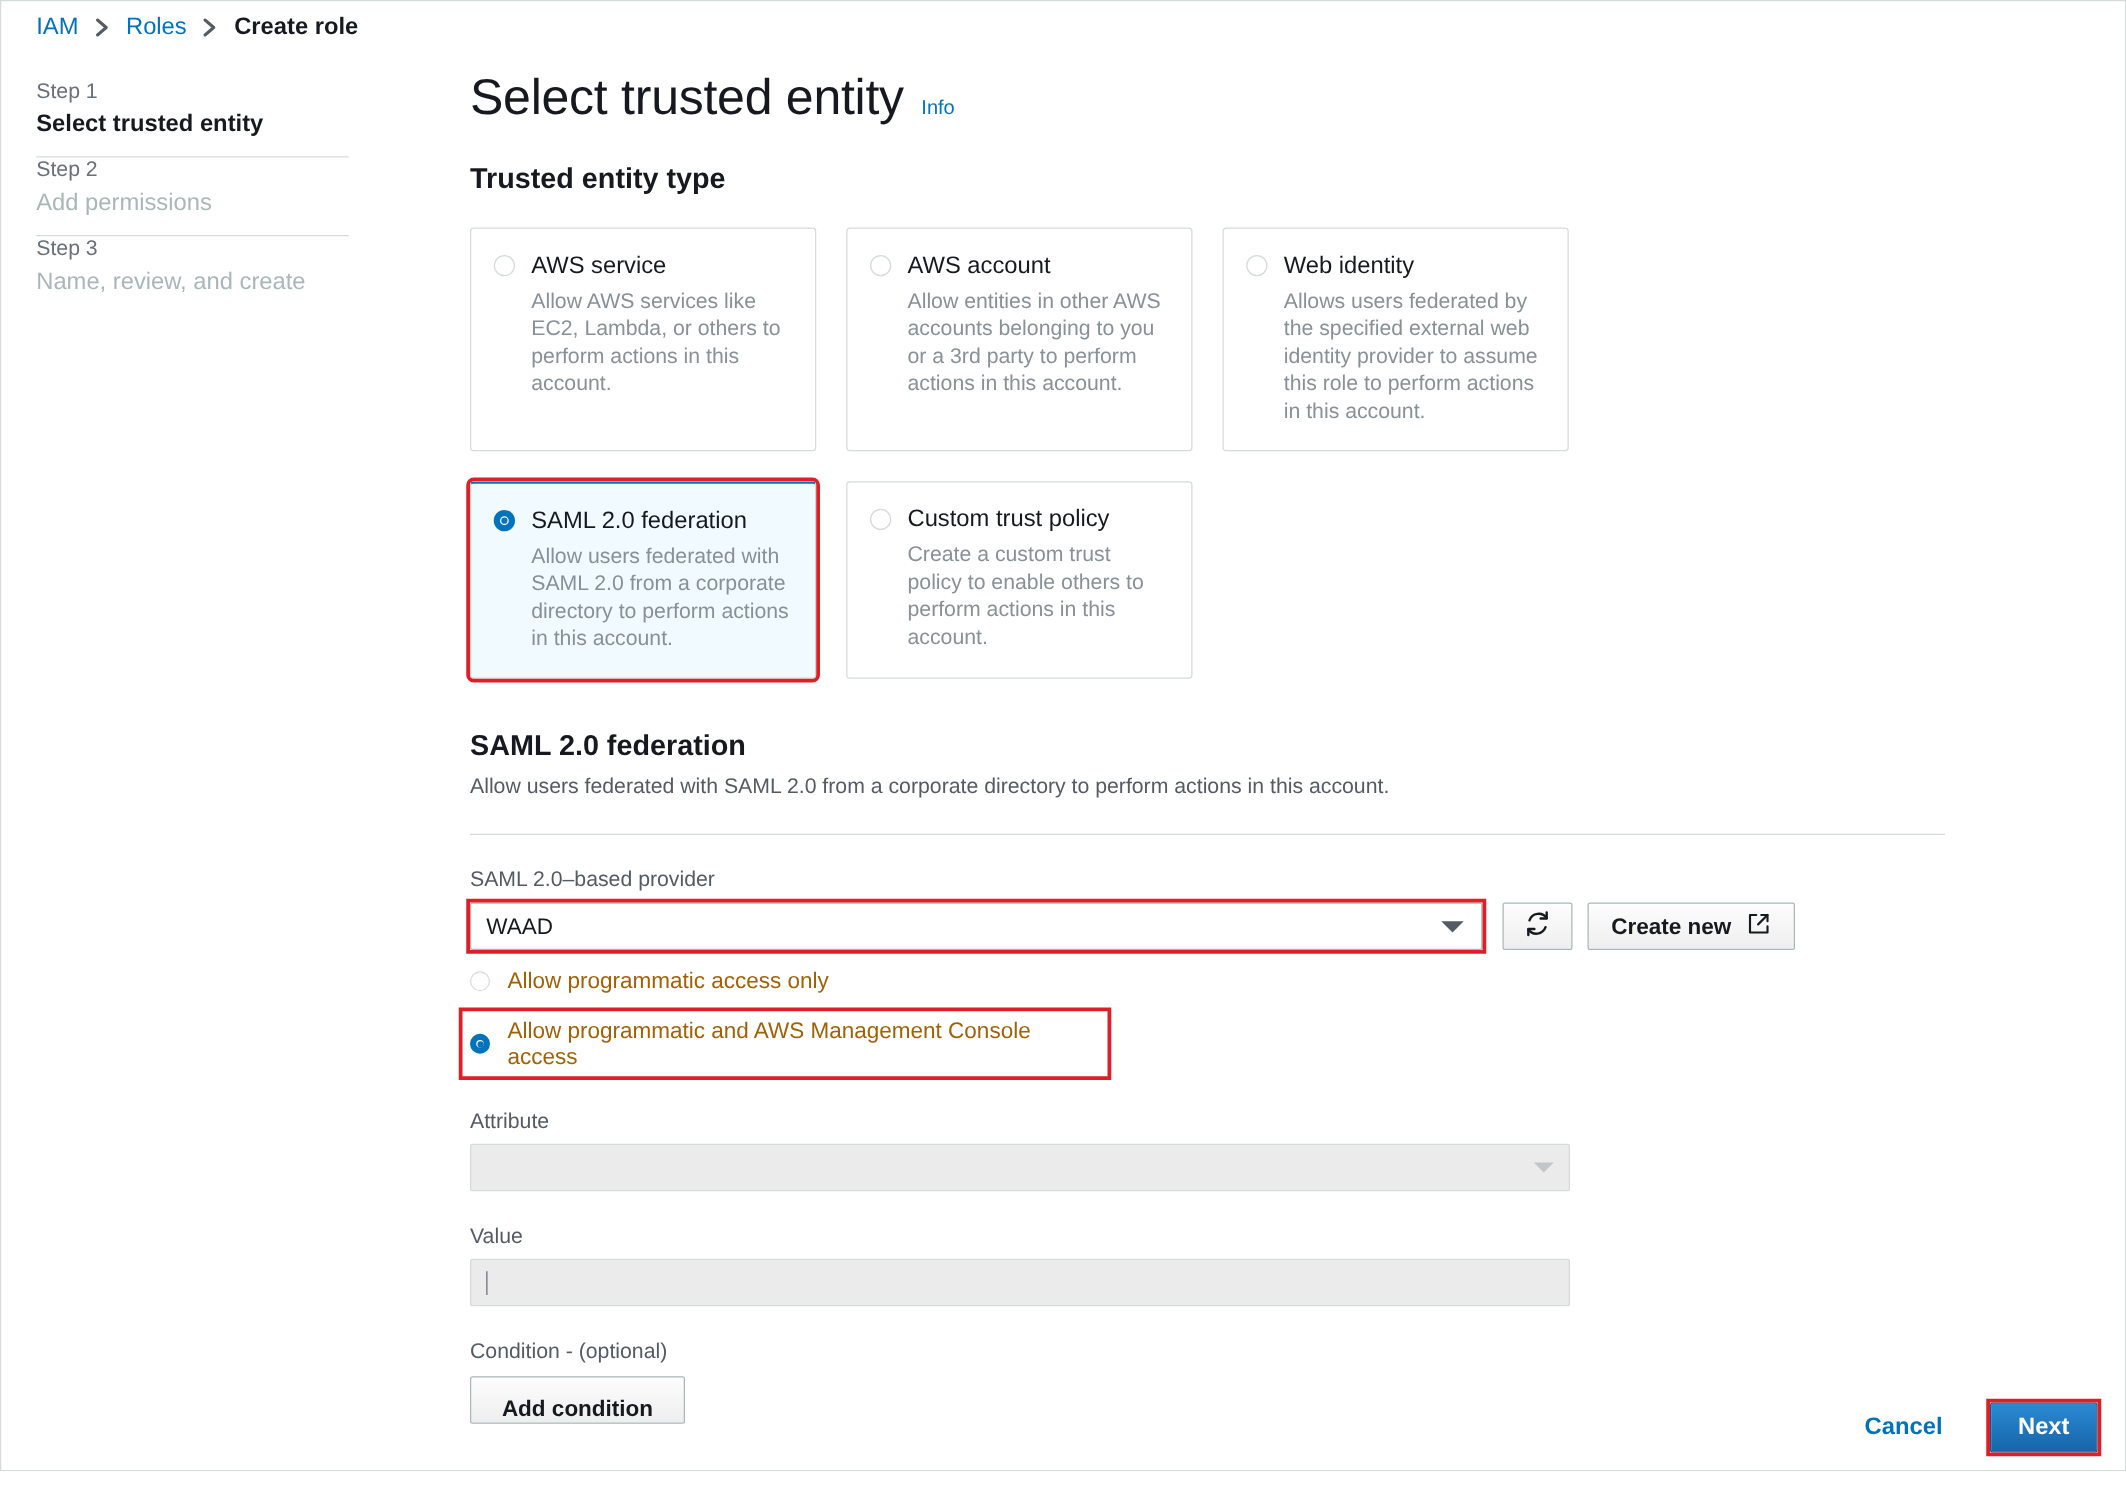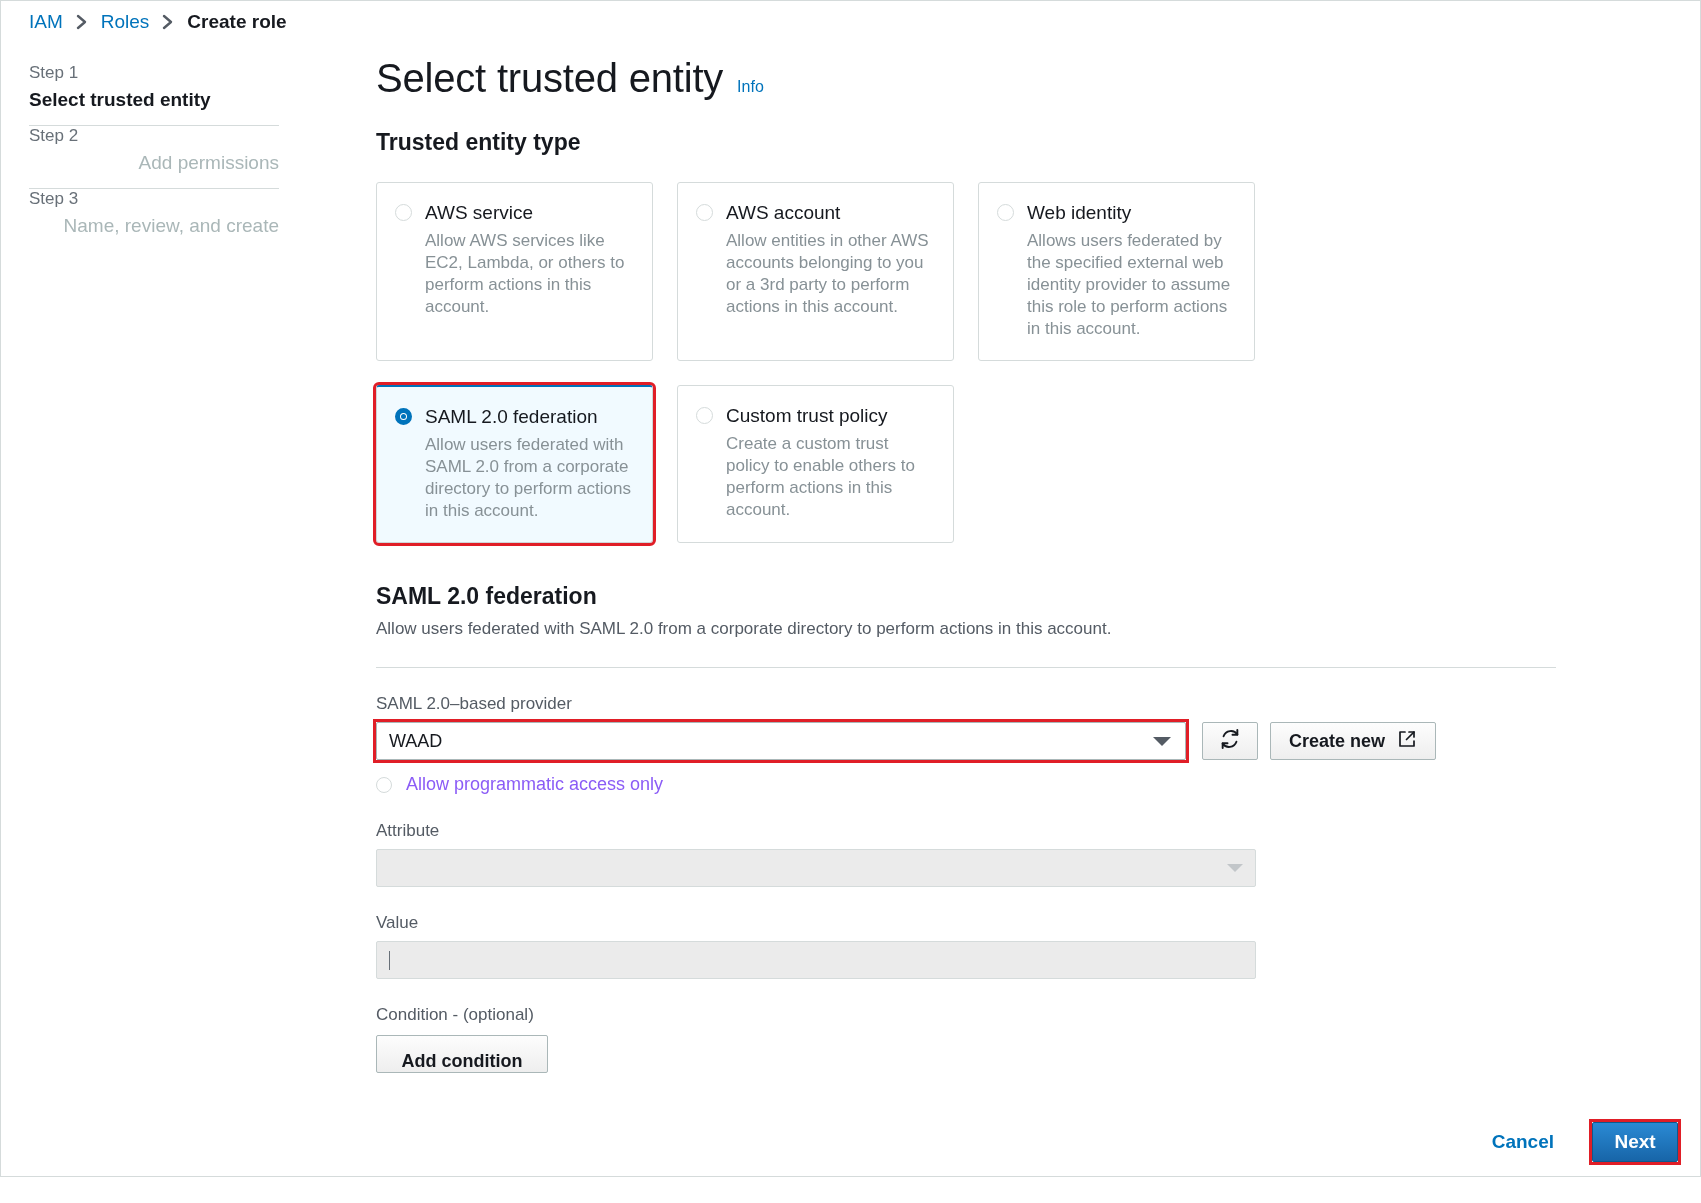--- a/index.html
+++ b/index.html
@@ -44,21 +44,21 @@
     width: 250px;
   }
   .step-block { padding-bottom: 14px; }
   .step-divider { height: 1px; background: #d5dbdb; width: 250px; }
   .step-num {
     font-size: 17px;
     color: #687078;
     margin-bottom: 6px;
   }
   .step-title { font-size: 19px; color: #16191f; font-weight: bold; }
-  .step-title.inactive { color: #aab7b8; font-weight: normal; text-align: right; }
+  .step-title.inactive { color: #aab7b8; font-weight: normal; }
 
   
   .main {
     position: absolute;
     left: 375px; top: 55px;
     width: 1180px;
   }
   .page-title-row { display: flex; align-items: baseline; }
   .page-title {
     font-size: 40px;
@@ -245,21 +245,21 @@
   }
   .radio-sm.checked::after {
     content: "";
     position: absolute;
     left: 50%; top: 50%;
     width: 5px; height: 5px;
     margin-left: -2.5px; margin-top: -2.5px;
     border-radius: 50%;
     background: #0073bb;
   }
-  .radio-text { font-size: 18px; color: #8b5cf6; }
+  .radio-text { font-size: 18px; color: #a16207; }
 
   .input-disabled {
     width: 880px;
     height: 38px;
     border: 1px solid #d5dbdb;
     border-radius: 2px;
     background: #ebebeb;
     display: flex;
     align-items: center;
     padding: 0 12px;
@@ -457,20 +457,24 @@
           </svg>
         </span>
       </div>
     </div>
 
     <div class="radio-line">
       <span class="radio-sm"></span>
       <span class="radio-text">Allow programmatic access only</span>
     </div>
 
+    <div class="radio-line highlighted">
+      <span class="radio-sm checked"></span>
+      <span class="radio-text">Allow programmatic and AWS Management Console access</span>
+    </div>
 
     <div class="field-label">Attribute</div>
     <div class="input-disabled">
       <span></span>
       <span class="caret-down-sm"></span>
     </div>
 
     <div class="field-label">Value</div>
     <div class="input-disabled">
       <span class="caret-cursor"></span>

